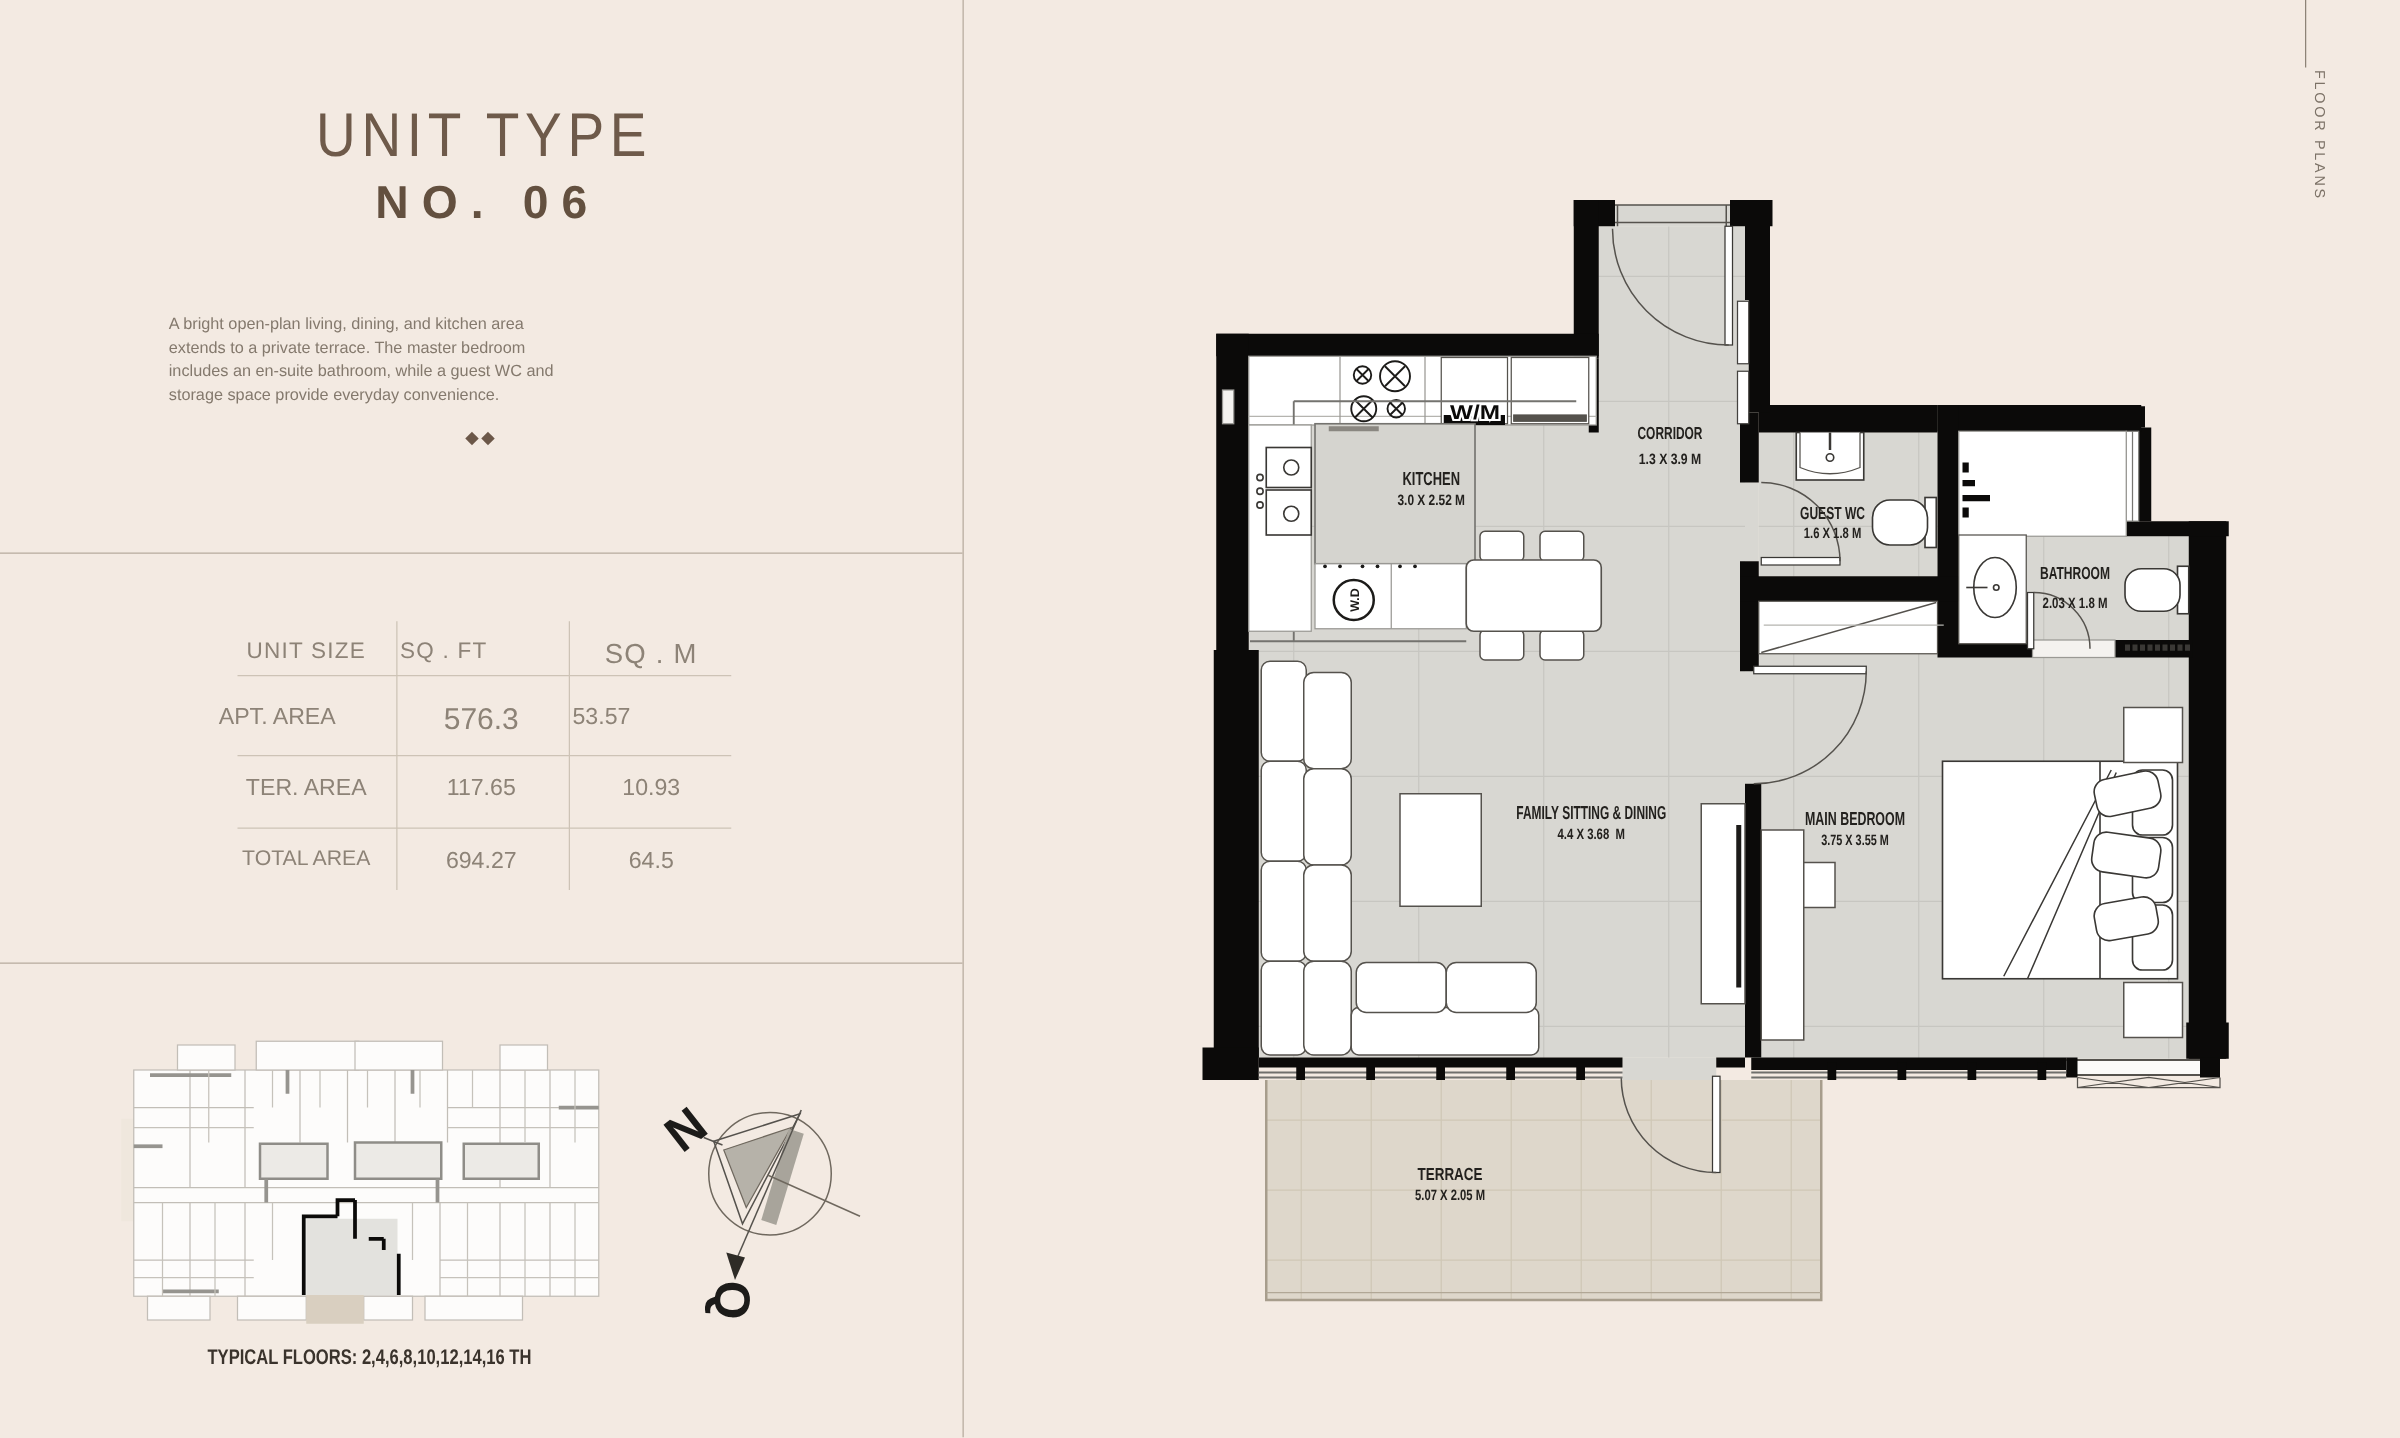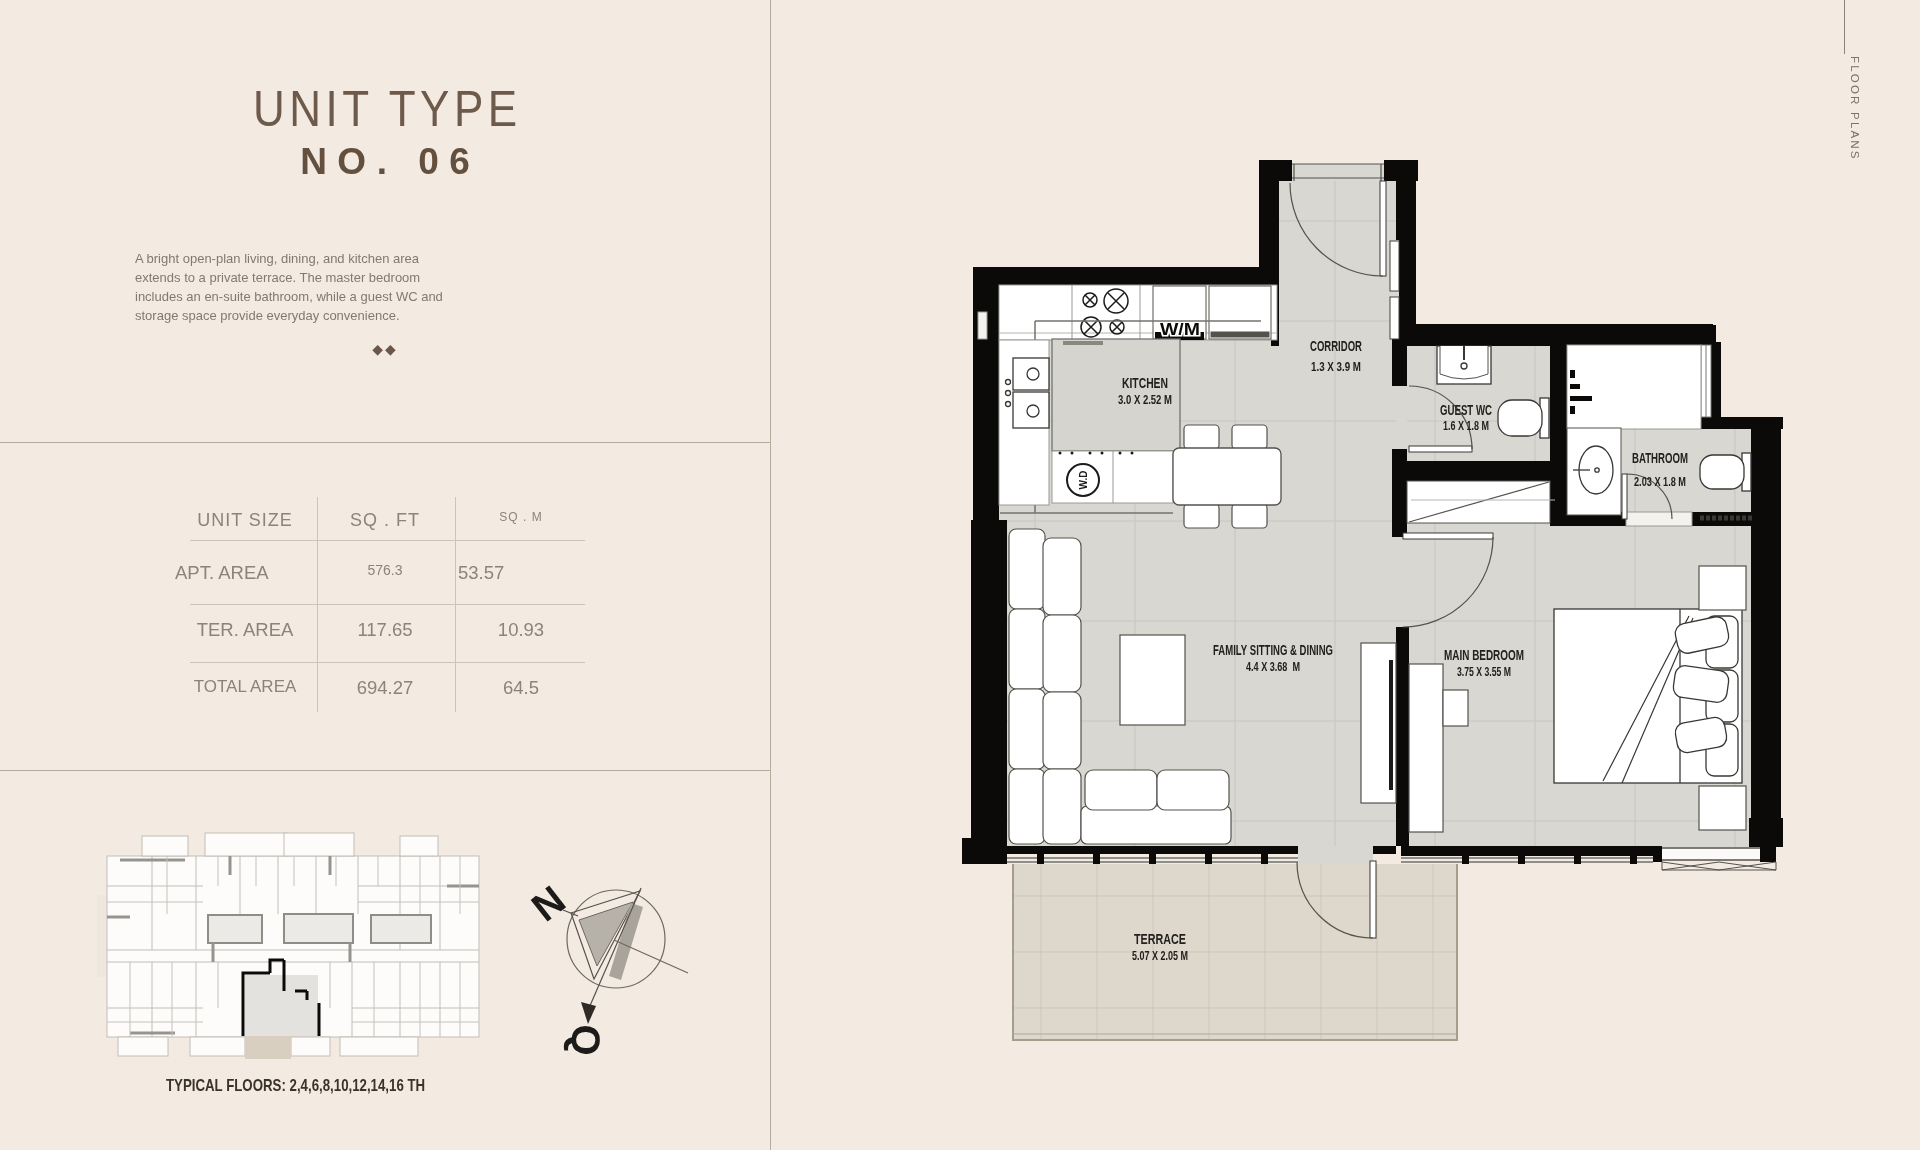--- a/index.html
+++ b/index.html
@@ -19,27 +19,27 @@
 
 <div class="abs" style="left:0;top:442px;width:770px;height:1px;background:#b7ab9d;"></div>
 
 <div class="abs" style="left:0;top:770px;width:770px;height:1px;background:#b7ab9d;"></div>
 
 <div class="abs" style="left:770px;top:0;width:1px;height:1150px;background:#b7ab9d;"></div>
 
 <div class="abs" style="left:0;top:0;width:770px;height:0;color:#8d8377;">
 
   <div class="abs" style="left:175px;top:510px;width:140px;text-align:center;font-size:18px;letter-spacing:1px;">UNIT SIZE</div>
-  <div class="abs" style="left:320px;top:510px;width:130px;text-align:center;font-size:18px;letter-spacing:1px;">SQ . FT</div>
-  <div class="abs" style="left:458px;top:510px;width:126px;text-align:center;font-size:12px;letter-spacing:1px;">SQ . M</div>
+  <div class="abs" style="left:320px;top:510px;width:130px;text-align:left;font-size:18px;letter-spacing:1px;">SQ . FT</div>
+  <div class="abs" style="left:458px;top:510px;width:126px;text-align:center;font-size:22px;letter-spacing:1px;">SQ . M</div>
 
   <div class="abs" style="left:190px;top:540px;width:395px;height:1px;background:#cdc3b6;"></div>
 
   <div class="abs" style="left:175px;top:562px;width:140px;font-size:18.5px;">APT. AREA</div>
-  <div class="abs" style="left:320px;top:562px;width:130px;text-align:center;font-size:14px;">576.3</div>
+  <div class="abs" style="left:320px;top:562px;width:130px;text-align:center;font-size:24px;">576.3</div>
   <div class="abs" style="left:458px;top:562px;width:126px;text-align:left;font-size:18.5px;">53.57</div>
 
   <div class="abs" style="left:190px;top:604px;width:395px;height:1px;background:#cdc3b6;"></div>
 
   <div class="abs" style="left:175px;top:619px;width:140px;text-align:center;font-size:18.5px;">TER. AREA</div>
   <div class="abs" style="left:320px;top:619px;width:130px;text-align:center;font-size:18.5px;">117.65</div>
   <div class="abs" style="left:458px;top:619px;width:126px;text-align:center;font-size:18.5px;">10.93</div>
 
   <div class="abs" style="left:190px;top:662px;width:395px;height:1px;background:#cdc3b6;"></div>
 

